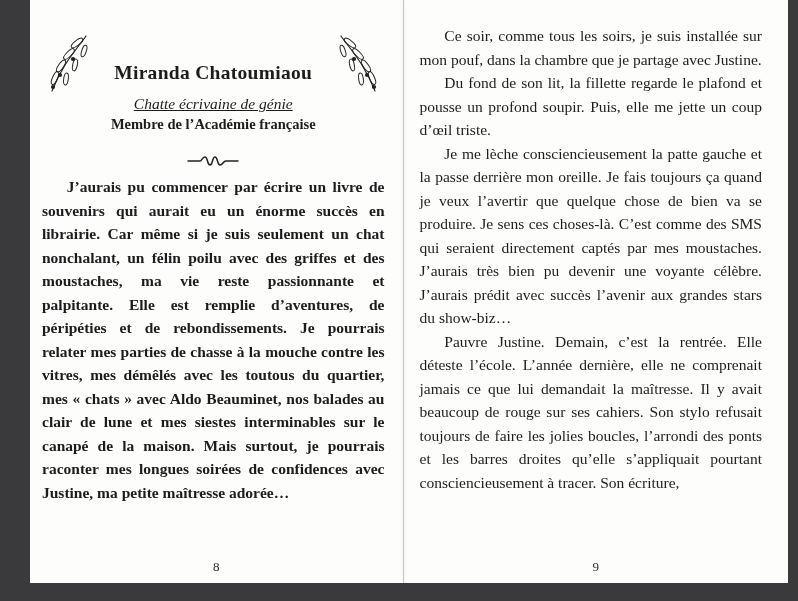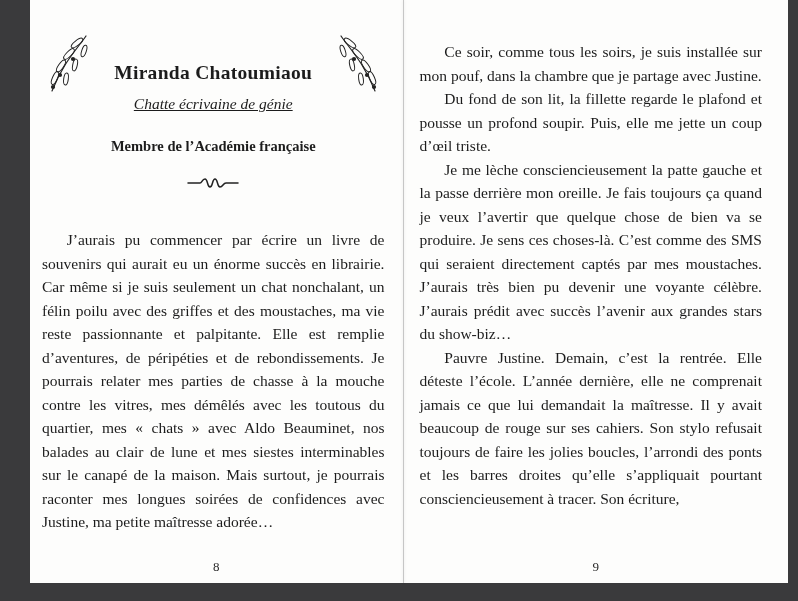--- a/index.html
+++ b/index.html
@@ -23,21 +23,21 @@
     bottom: 18px;
     background: #fdfdfc;
     display: flex;
   }
   .page {
     position: relative;
     flex: 1 1 0;
     height: 100%;
   }
   .page.left  { padding: 0 18px 0 12px; }
-  .page.right { padding: 40px 26px 0 16px; }
+  .page.right { padding: 24px 26px 0 16px; }
   .gutter {
     width: 1px;
     background: #c6c6c6;
     box-shadow: 0 0 3px rgba(0,0,0,0.12);
   }
   
   .chapter-head {
     position: relative;
     padding-top: 62px;
     text-align: center;
@@ -49,21 +49,21 @@
   }
   .chapter-subtitle {
     display: block;
     margin-top: 11px;
     font-style: italic;
     font-size: 15.5px;
     text-decoration: underline;
   }
   .chapter-membership {
     display: block;
-    margin-top: 25px;
+    margin-top: 3px;
     font-weight: bold;
     font-size: 14.5px;
   }
   .branch {
     position: absolute;
     top: 32px;
   }
   .branch.left-branch  { left: 2px; }
   .branch.right-branch { right: 2px; }
   .divider {
@@ -72,21 +72,21 @@
   }
   
   .body-text p {
     font-size: 15.5px;
     line-height: 23.5px;
     text-align: justify;
     text-indent: 1.6em;
     hyphens: auto;
     -webkit-hyphens: auto;
   }
-  .page.left .body-text { margin-top: 33px; }
+  .page.left .body-text { margin-top: 2px; font-weight: bold; }
   .page-number {
     position: absolute;
     bottom: 8px;
     left: 0;
     width: 100%;
     text-align: center;
     font-size: 13px;
     color: #2a2a2a;
   }
   svg { display: inline-block; }

